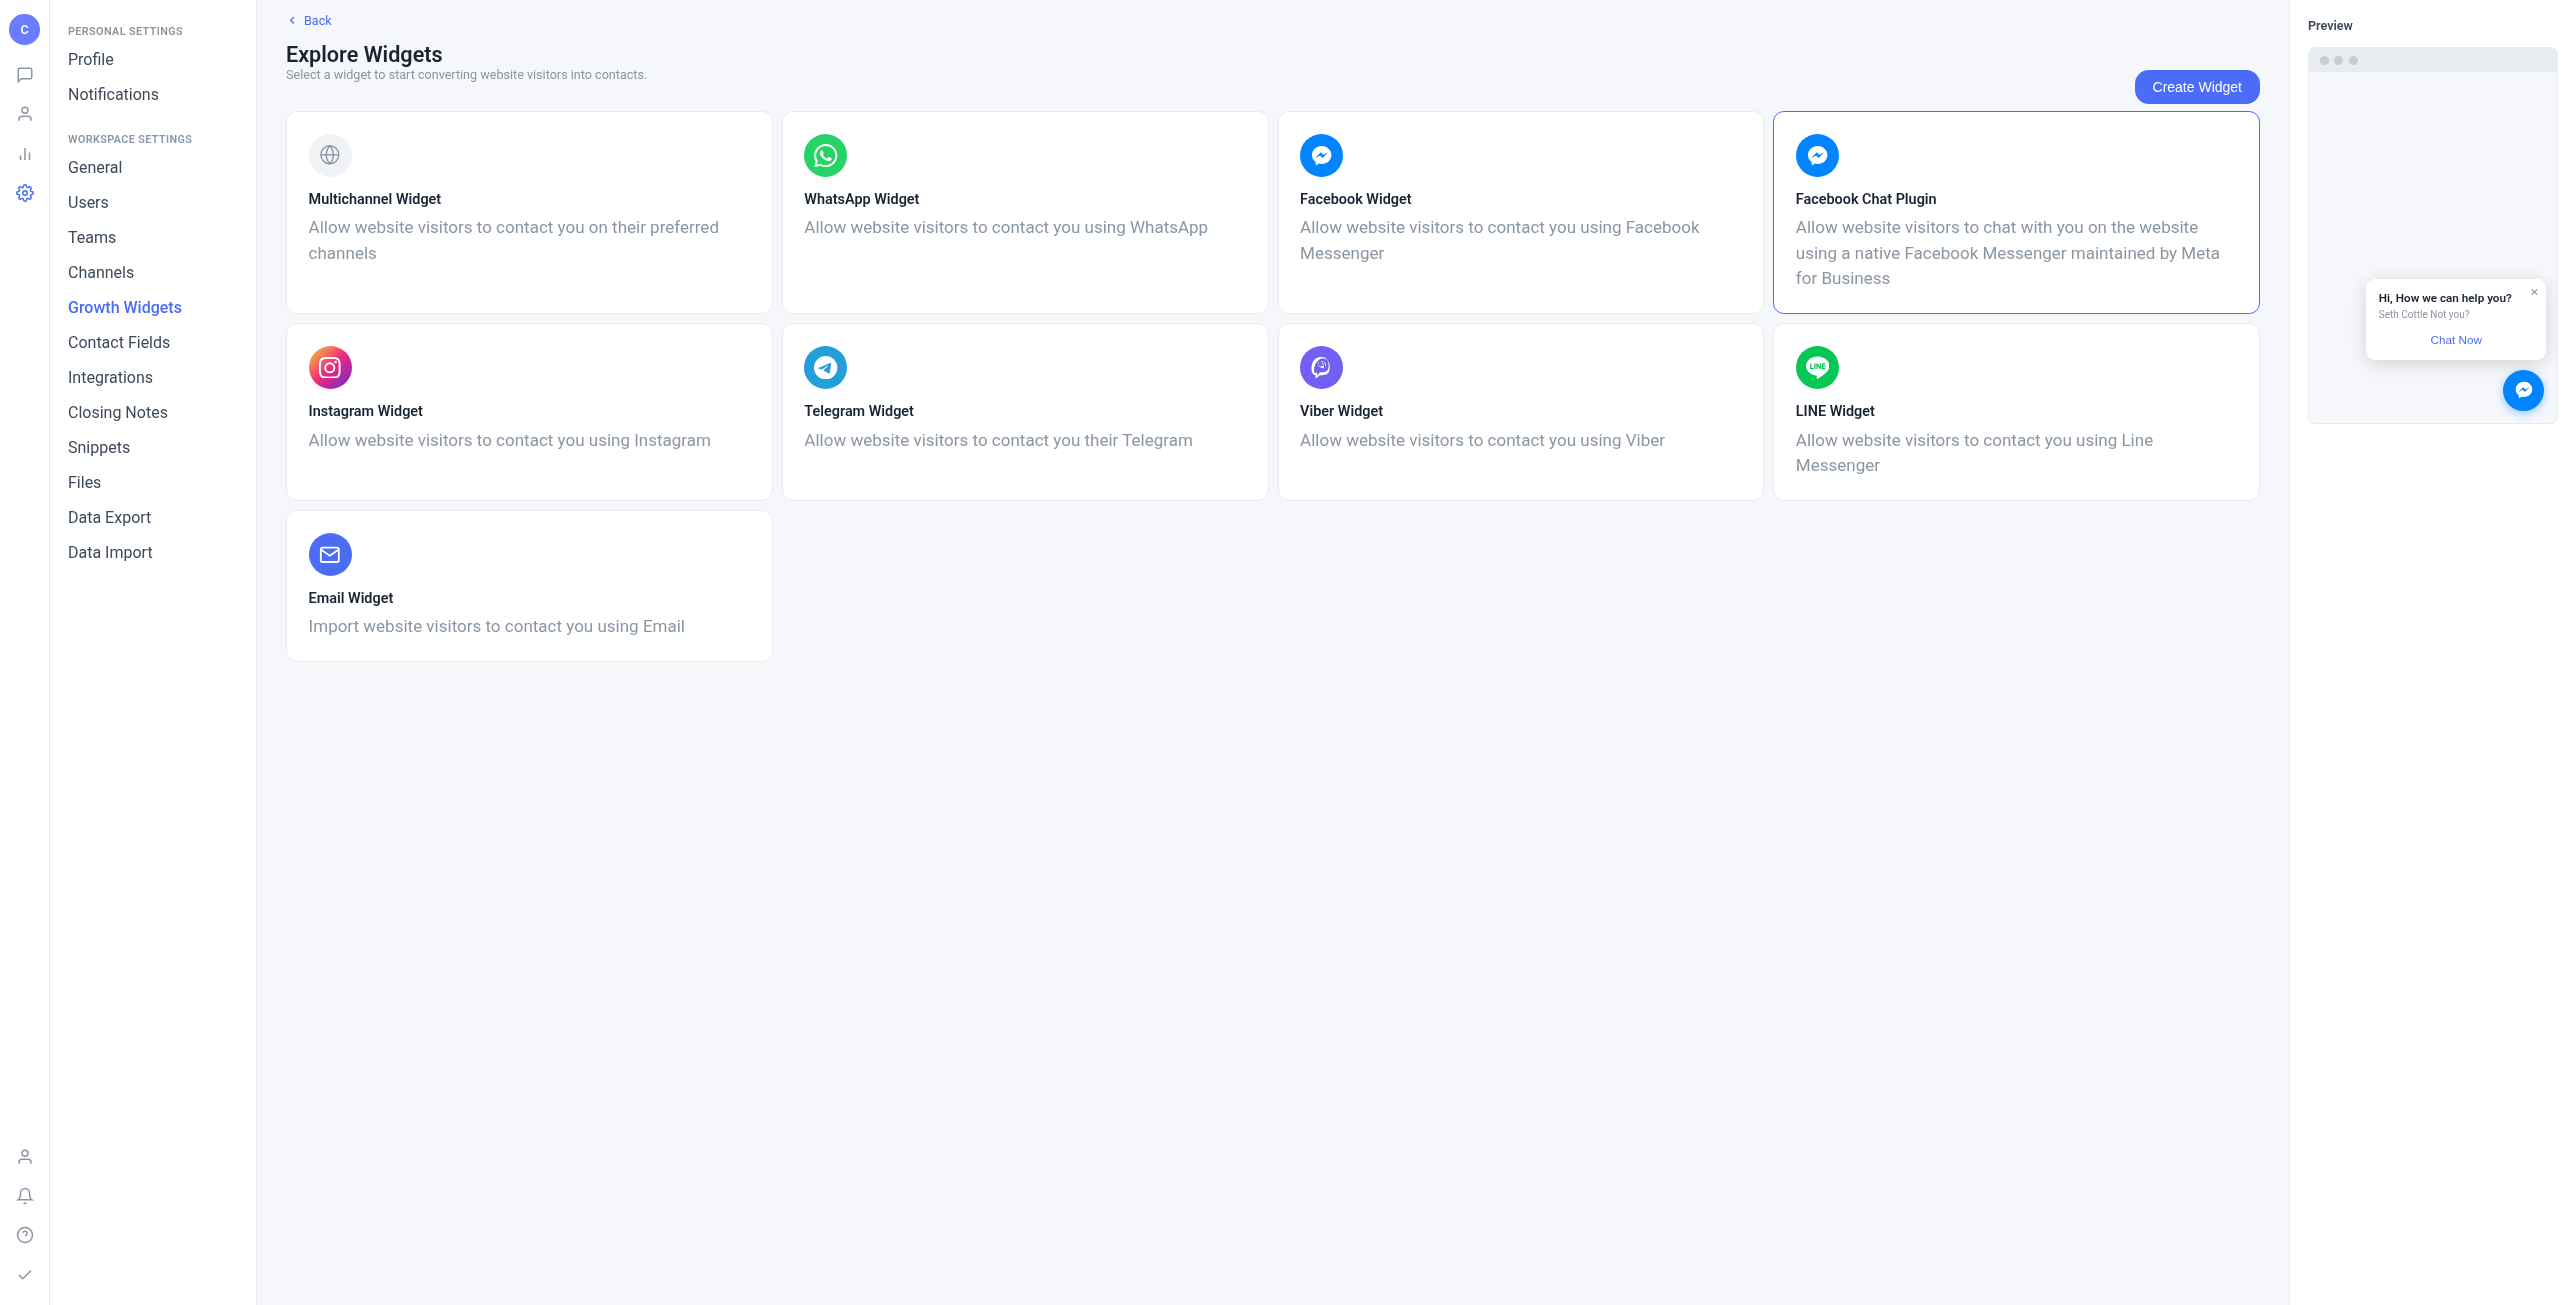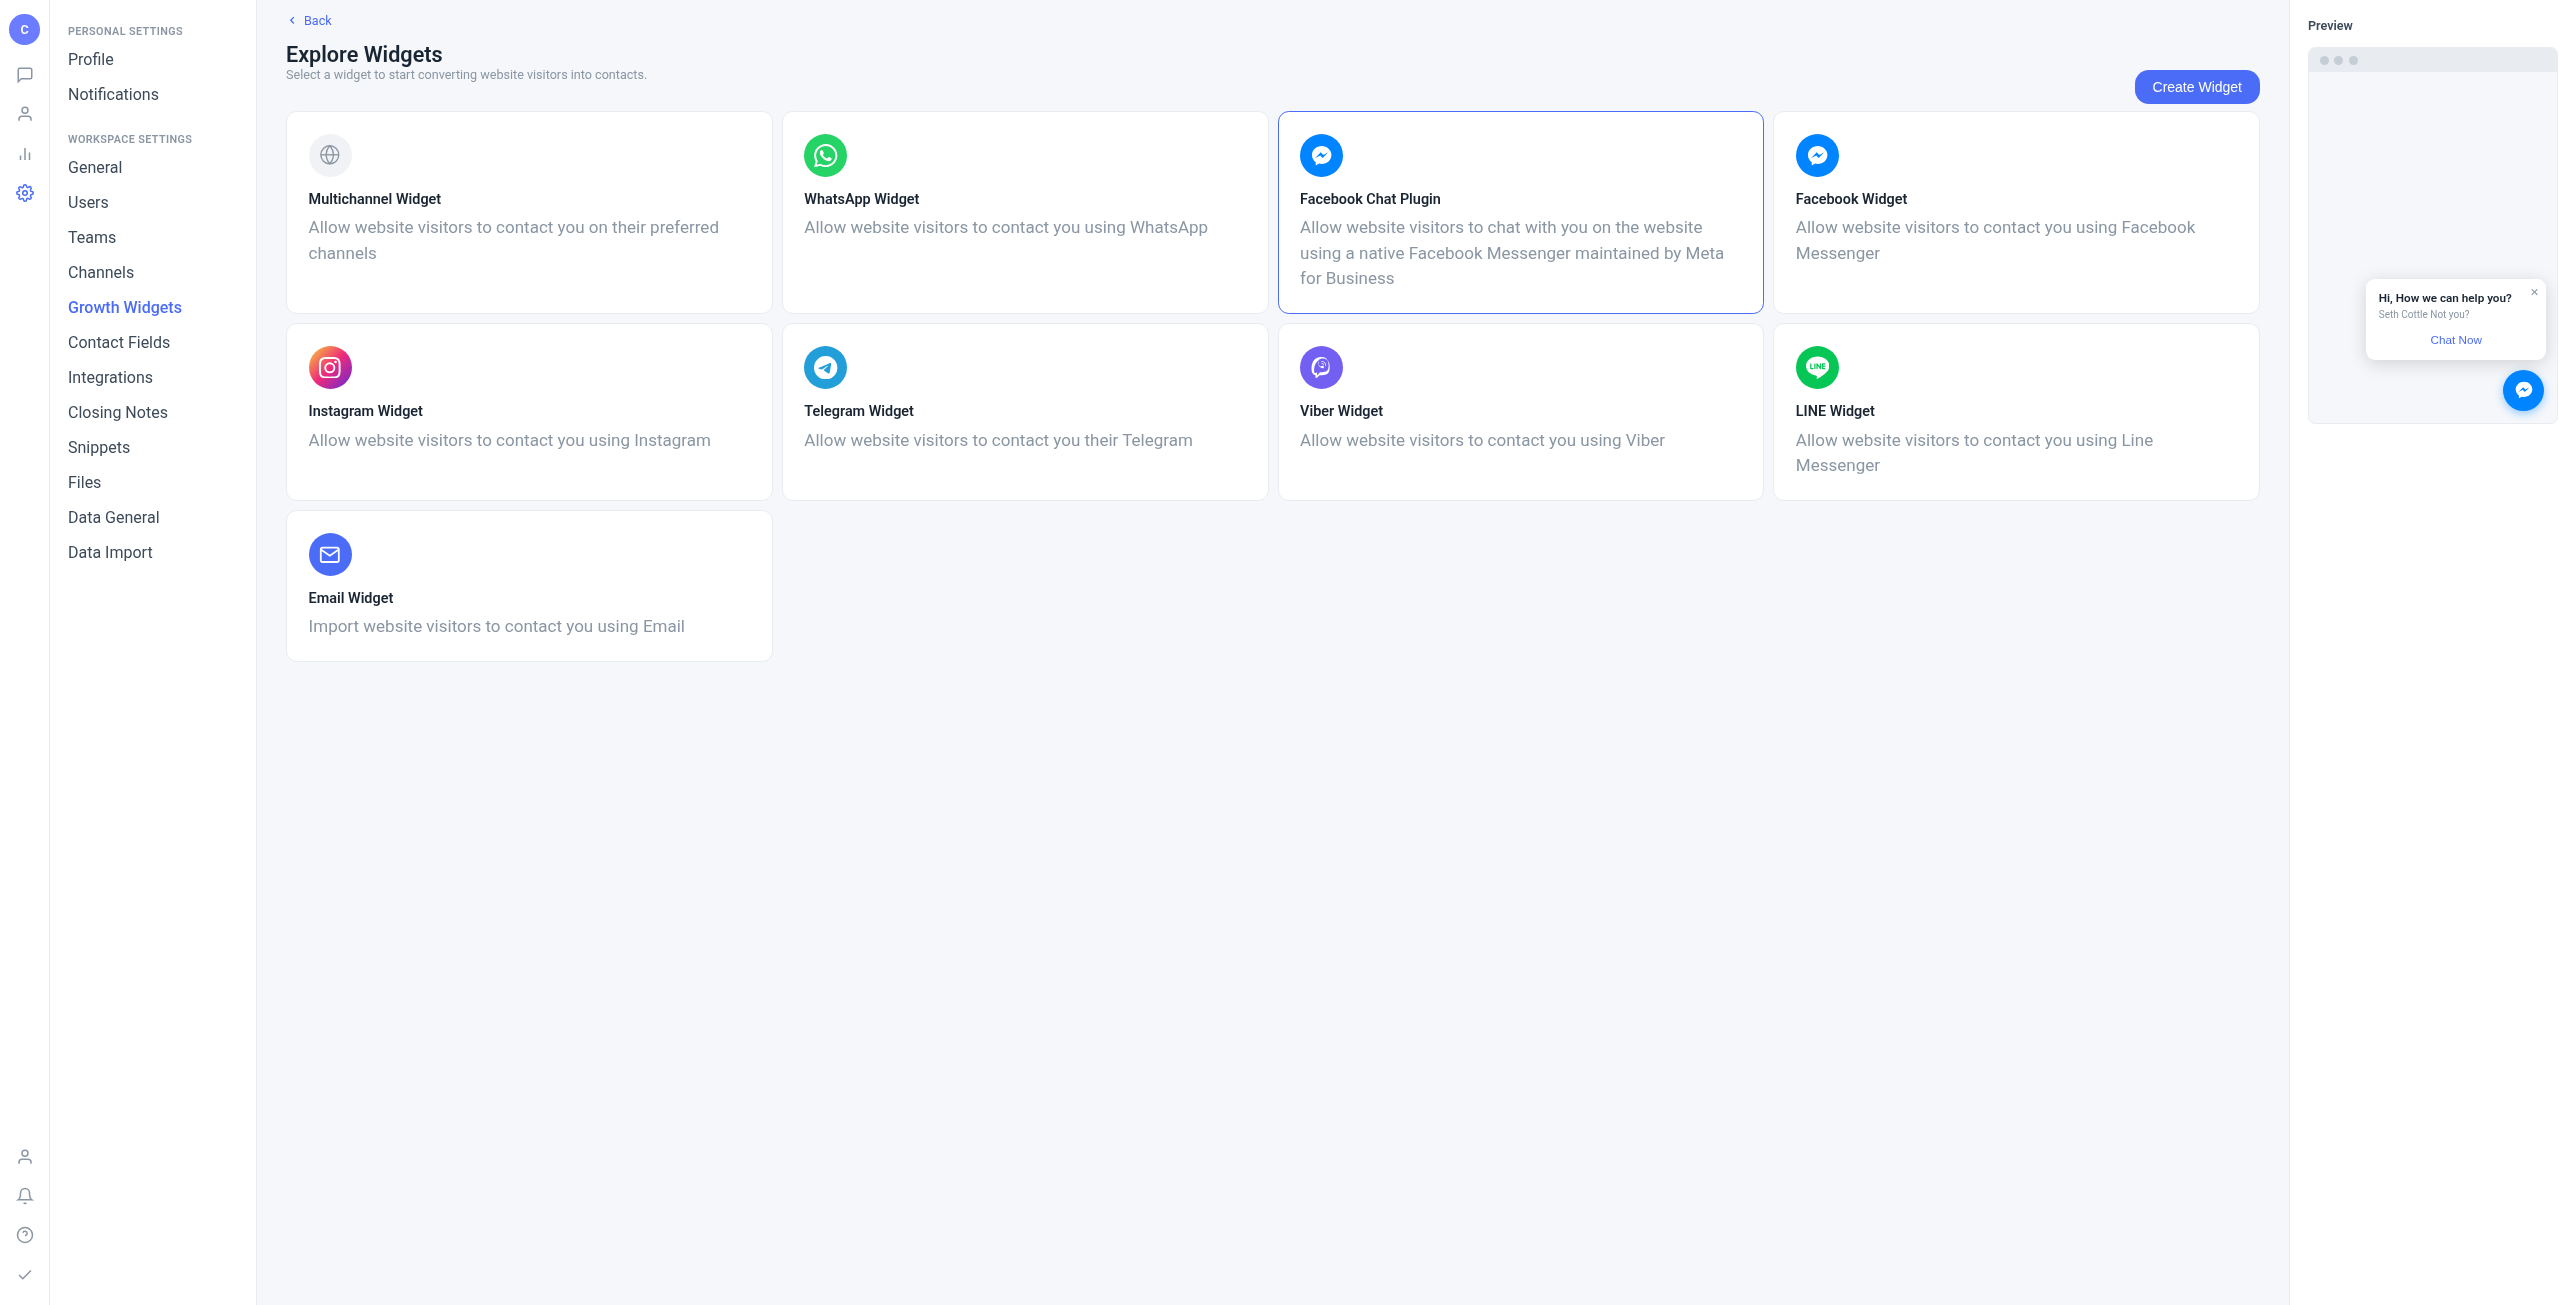--- a/index.html
+++ b/index.html
@@ -272,21 +272,21 @@
   <div class="settings-item">General</div>
   <div class="settings-item">Users</div>
   <div class="settings-item">Teams</div>
   <div class="settings-item">Channels</div>
   <div class="settings-item active">Growth Widgets</div>
   <div class="settings-item">Contact Fields</div>
   <div class="settings-item">Integrations</div>
   <div class="settings-item">Closing Notes</div>
   <div class="settings-item">Snippets</div>
   <div class="settings-item">Files</div>
-  <div class="settings-item">Data General</div>
+  <div class="settings-item">Data Export</div>
   <div class="settings-item">Data Import</div>
 </div>
 
 <div class="content-area">
 
   <div class="main-content">
 
     <div class="back-link">
       <svg width="12.6" height="12.6" viewBox="0 0 24 24" fill="none" stroke="#4a6cf7" stroke-width="2.5">
           <polyline points="15 18 9 12 15 6"></polyline>
@@ -319,38 +319,38 @@
       <div class="widget-card">
         <div class="widget-icon icon-whatsapp">
           <svg width="23.4" height="23.4" viewBox="0 0 24 24" fill="white">
               <path d="M17.472 14.382c-.297-.149-1.758-.867-2.03-.967-.273-.099-.471-.148-.67.15-.197.297-.767.966-.94 1.164-.173.199-.347.223-.644.075-.297-.15-1.255-.463-2.39-1.475-.883-.788-1.48-1.761-1.653-2.059-.173-.297-.018-.458.13-.606.134-.133.298-.347.446-.52.149-.174.198-.298.298-.497.099-.198.05-.371-.025-.52-.075-.149-.669-1.612-.916-2.207-.242-.579-.487-.5-.669-.51-.173-.008-.371-.01-.57-.01-.198 0-.52.074-.792.372-.272.297-1.04 1.016-1.04 2.479 0 1.462 1.065 2.875 1.213 3.074.149.198 2.096 3.2 5.077 4.487.709.306 1.262.489 1.694.625.712.227 1.36.195 1.871.118.571-.085 1.758-.719 2.006-1.413.248-.694.248-1.289.173-1.413-.074-.124-.272-.198-.57-.347m-5.421 7.403h-.004a9.87 9.87 0 0 1-5.031-1.378l-.361-.214-3.741.982.998-3.648-.235-.374a9.86 9.86 0 0 1-1.51-5.26c.001-5.45 4.436-9.884 9.888-9.884 2.64 0 5.122 1.03 6.988 2.898a9.825 9.825 0 0 1 2.893 6.994c-.003 5.45-4.437 9.884-9.885 9.884m8.413-18.297A11.815 11.815 0 0 0 12.05 0C5.495 0 .16 5.335.157 11.892c0 2.096.547 4.142 1.588 5.945L.057 24l6.305-1.654a11.882 11.882 0 0 0 5.683 1.448h.005c6.554 0 11.89-5.335 11.893-11.893a11.821 11.821 0 0 0-3.48-8.413Z"></path>
             </svg>
         </div>
         <div class="widget-name">WhatsApp Widget</div>
         <div class="widget-desc">Allow website visitors to contact you using WhatsApp</div>
       </div>
 
+      <div class="widget-card">
+        <div class="widget-icon icon-facebook-messenger">
+          <svg width="23.4" height="23.4" viewBox="0 0 24 24" fill="white">
+              <path d="M12 2C6.477 2 2 6.145 2 11.243c0 3.027 1.506 5.731 3.867 7.502V22l3.489-1.921C10.258 20.35 11.116 20.5 12 20.5c5.523 0 10-4.144 10-9.257C22 6.145 17.523 2 12 2zm1.04 12.46l-2.579-2.748-5.032 2.748 5.538-5.875 2.641 2.748 4.97-2.748-5.538 5.875z"></path>
+            </svg>
+        </div>
+        <div class="widget-name">Facebook Widget</div>
+        <div class="widget-desc">Allow website visitors to contact you using Facebook Messenger</div>
+      </div>
+
       <div class="widget-card selected">
         <div class="widget-icon icon-fb-chat">
           <svg width="23.4" height="23.4" viewBox="0 0 24 24" fill="white">
               <path d="M12 2C6.477 2 2 6.145 2 11.243c0 3.027 1.506 5.731 3.867 7.502V22l3.489-1.921C10.258 20.35 11.116 20.5 12 20.5c5.523 0 10-4.144 10-9.257C22 6.145 17.523 2 12 2zm1.04 12.46l-2.579-2.748-5.032 2.748 5.538-5.875 2.641 2.748 4.97-2.748-5.538 5.875z"></path>
             </svg>
         </div>
         <div class="widget-name">Facebook Chat Plugin</div>
         <div class="widget-desc">Allow website visitors to chat with you on the website using a native Facebook Messenger maintained by Meta for Business</div>
-      </div>
-
-      <div class="widget-card">
-        <div class="widget-icon icon-facebook-messenger">
-          <svg width="23.4" height="23.4" viewBox="0 0 24 24" fill="white">
-              <path d="M12 2C6.477 2 2 6.145 2 11.243c0 3.027 1.506 5.731 3.867 7.502V22l3.489-1.921C10.258 20.35 11.116 20.5 12 20.5c5.523 0 10-4.144 10-9.257C22 6.145 17.523 2 12 2zm1.04 12.46l-2.579-2.748-5.032 2.748 5.538-5.875 2.641 2.748 4.97-2.748-5.538 5.875z"></path>
-            </svg>
-        </div>
-        <div class="widget-name">Facebook Widget</div>
-        <div class="widget-desc">Allow website visitors to contact you using Facebook Messenger</div>
       </div>
 
       <div class="widget-card">
         <div class="widget-icon icon-instagram">
           <svg width="21.6" height="21.6" viewBox="0 0 24 24" fill="white">
               <path d="M12 2.163c3.204 0 3.584.012 4.85.07 3.252.148 4.771 1.691 4.919 4.919.058 1.265.069 1.645.069 4.849 0 3.205-.012 3.584-.069 4.849-.149 3.225-1.664 4.771-4.919 4.919-1.266.058-1.644.07-4.85.07-3.204 0-3.584-.012-4.849-.07-3.26-.149-4.771-1.699-4.919-4.92-.058-1.265-.07-1.644-.07-4.849 0-3.204.013-3.583.07-4.849.149-3.227 1.664-4.771 4.919-4.919 1.266-.057 1.645-.069 4.849-.069zM12 0C8.741 0 8.333.014 7.053.072 2.695.272.273 2.69.073 7.052.014 8.333 0 8.741 0 12c0 3.259.014 3.668.072 4.948.2 4.358 2.618 6.78 6.98 6.98C8.333 23.986 8.741 24 12 24c3.259 0 3.668-.014 4.948-.072 4.354-.2 6.782-2.618 6.979-6.98.059-1.28.073-1.689.073-4.948 0-3.259-.014-3.667-.072-4.947-.196-4.354-2.617-6.78-6.979-6.98C15.668.014 15.259 0 12 0zm0 5.838a6.162 6.162 0 1 0 0 12.324 6.162 6.162 0 0 0 0-12.324zM12 16a4 4 0 1 1 0-8 4 4 0 0 1 0 8zm6.406-11.845a1.44 1.44 0 1 0 0 2.881 1.44 1.44 0 0 0 0-2.881z"></path>
             </svg>
         </div>
         <div class="widget-name">Instagram Widget</div>
         <div class="widget-desc">Allow website visitors to contact you using Instagram</div>

